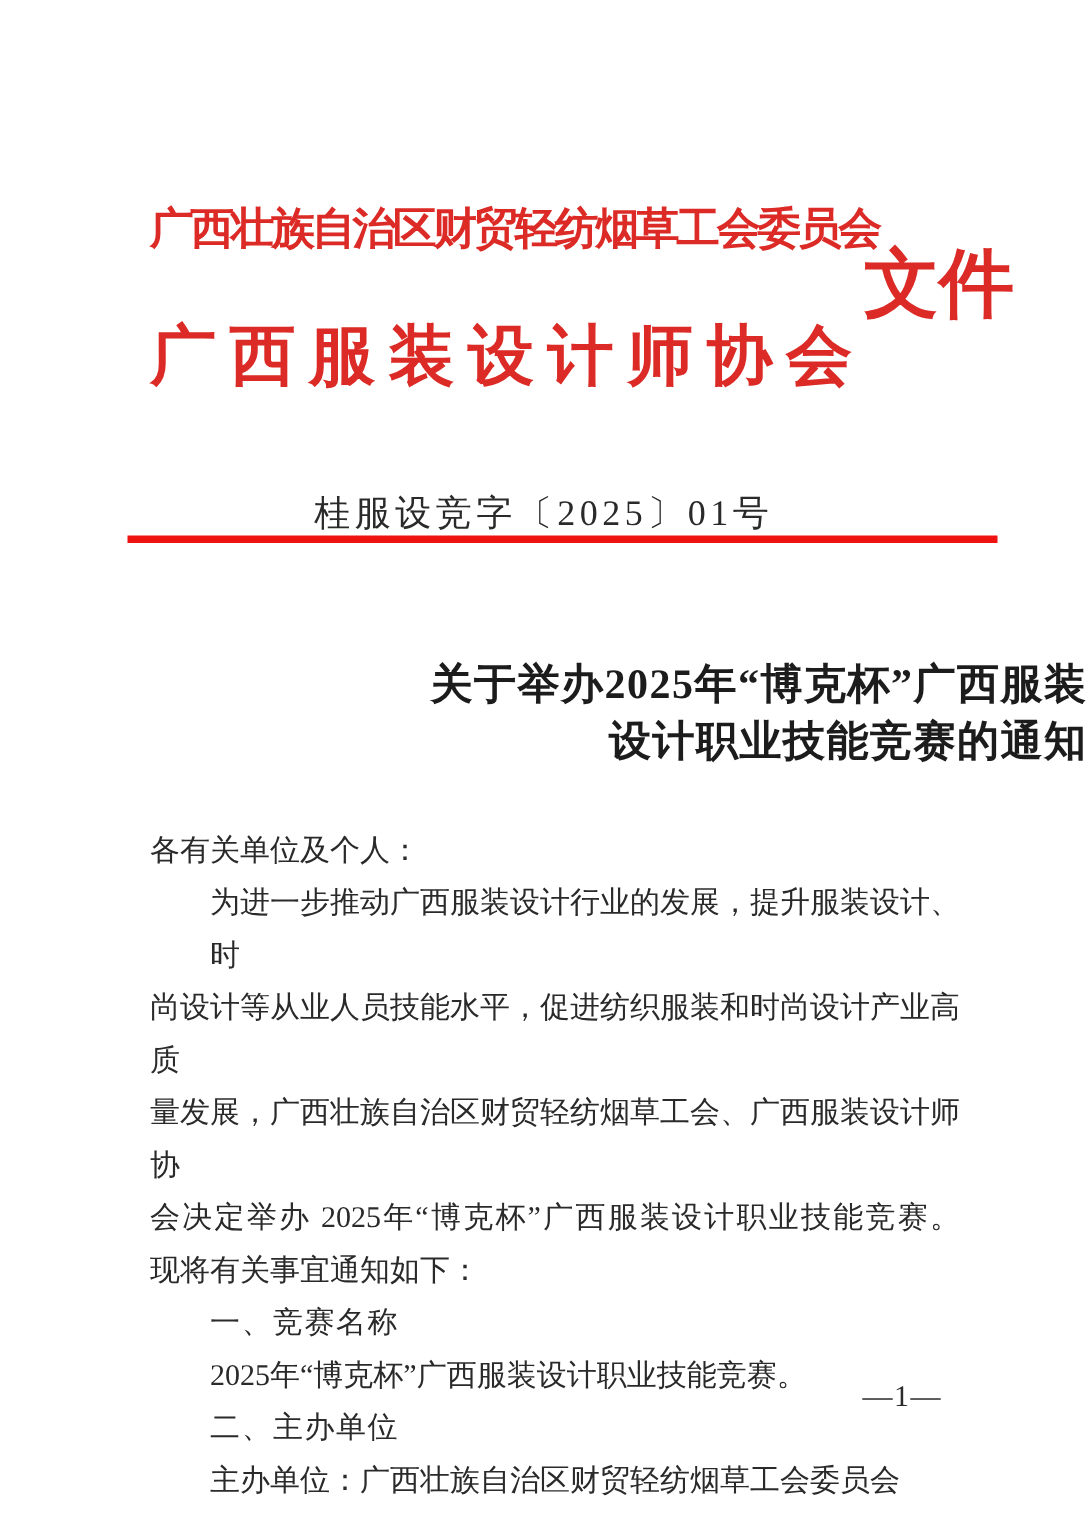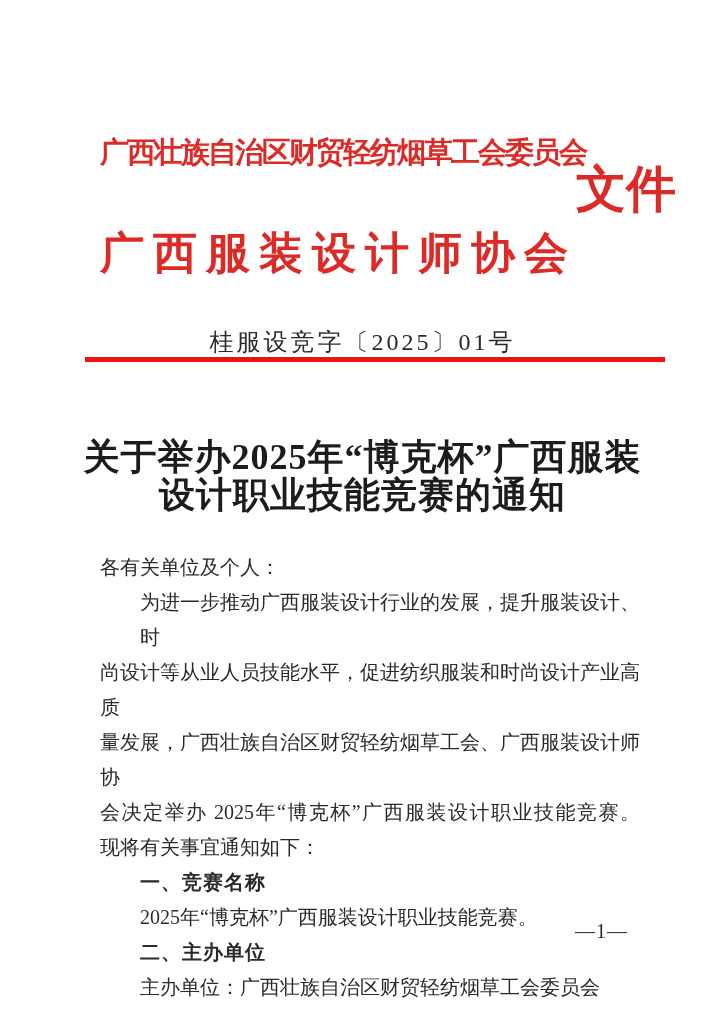--- a/index.html
+++ b/index.html
@@ -26,21 +26,21 @@
   .org-line1 {
     position: absolute; left: 100px; top: 133px;
     font-family: "Liberation Sans", sans-serif;
     font-weight: bold;
     font-size: 29px;
     letter-spacing: -2px;
     color: var(--header-red);
     white-space: nowrap;
   }
   .org-line2 {
-    position: absolute; left: 100px; top: 224px;
+    position: absolute; left: 100px; top: 208px;
     font-family: Liberation Mono, monospace;
     font-weight: bold;
     font-size: 44px;
     letter-spacing: 9px;
     color: var(--header-red);
     white-space: nowrap;
   }
   .doc-word {
     position: absolute; left: 576px; top: 156px;
     font-family: "Liberation Serif", serif;
@@ -62,23 +62,23 @@
   .red-rule {
     position: absolute; left: 85px; top: 357px;
     width: 580px; height: 5px;
     background: var(--rule-red);
   }
 
   
   .title-block {
     position: absolute; left: 0; top: 438px;
     width: 725px;
-    text-align: center;
+    text-align: right;
     font-weight: bold;
-    font-size: 36px;
+    font-size: 28px;
     line-height: 38px;
     color: var(--title-ink);
     letter-spacing: 1px;
   }
 
   
   .body-block {
     position: absolute; left: 100px; top: 550px;
     width: 540px;
     font-size: 20px;
@@ -86,21 +86,21 @@
     color: var(--ink);
   }
   .line { min-height: 35px; white-space: nowrap; }
   .line.just {
     white-space: normal;
     text-align: justify;
     text-align-last: justify;
   }
   .line.indent { padding-left: 40px; }
   .line.bold {
-    font-weight: bold;
+    font-weight: normal;
     font-family: "Liberation Sans", sans-serif;
     letter-spacing: 1px;
   }
 
   
   .page-number {
     position: absolute; top: 920px; right: 97px;
     font-size: 20px;
     color: var(--ink);
     letter-spacing: 1px;

